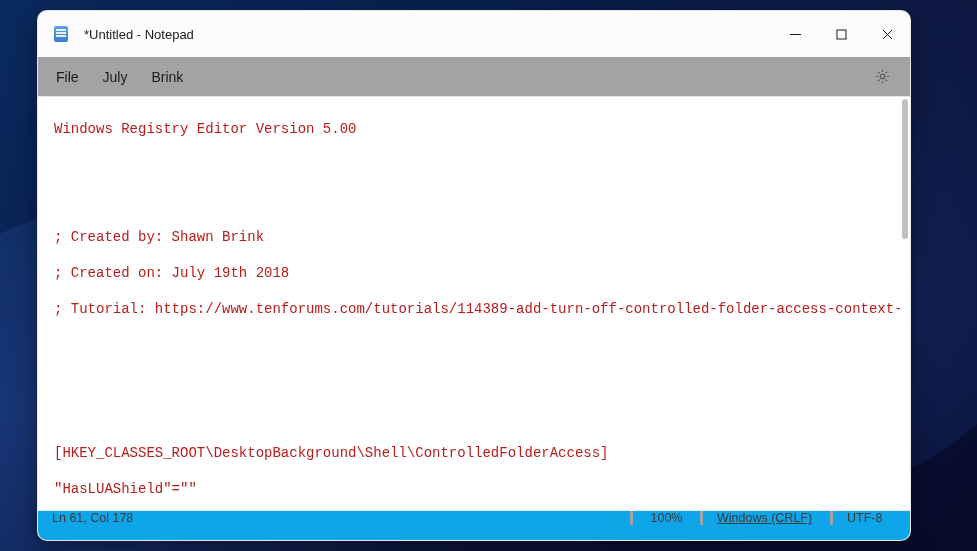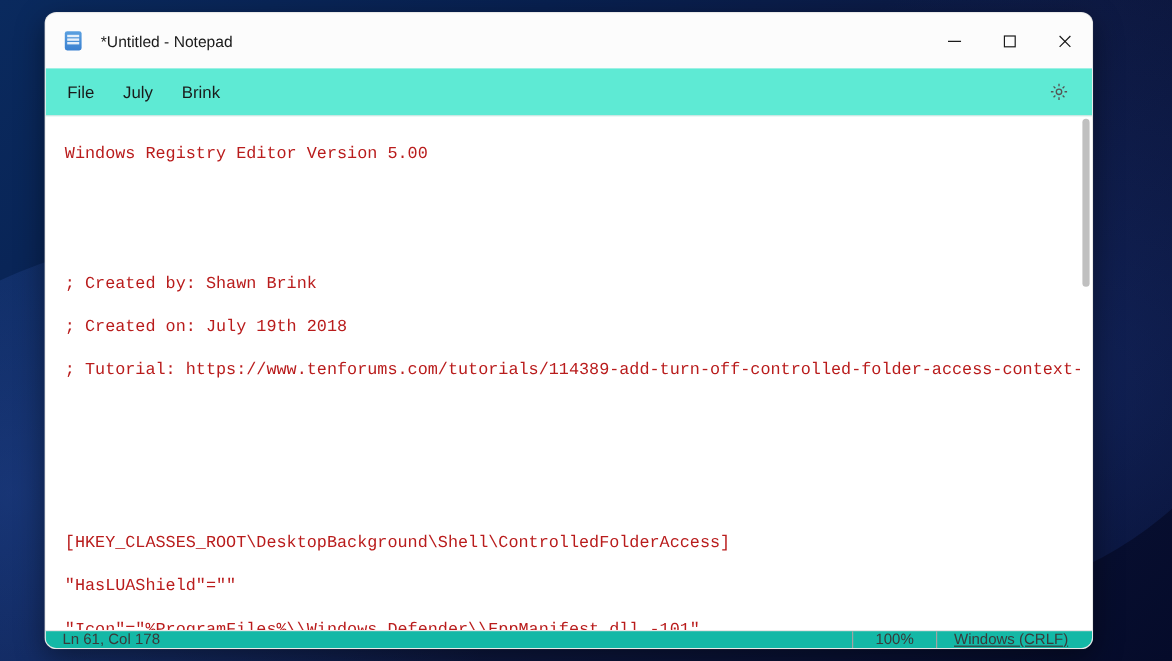--- a/index.html
+++ b/index.html
@@ -81,21 +81,21 @@
     color: #1a1a1a;
   }
 
   
   .menubar {
     height: 40px;
     display: flex;
     align-items: center;
     padding: 0 6px;
     border-bottom: 1px solid #e6e6e6;
-    background: #5eead4;
+    background: #a3a3a3;
     flex-shrink: 0;
   }
   .menu-item {
     padding: 6px 12px;
     font-size: 14px;
     color: #1a1a1a;
     border-radius: 4px;
   }
   .menu-spacer { flex: 1; }
   .gear-btn {
@@ -131,34 +131,34 @@
   .scroll-thumb {
     position: absolute;
     top: 2px; right: 2px;
     width: 6px; height: 140px;
     background: #c0c0c0;
     border-radius: 3px;
   }
 
   
   .statusbar {
-    height: 15px;
+    height: 30px;
     border-top: 1px solid #e6e6e6;
-    background: #14b8a6;
+    background: #0ea5e9;
     display: flex;
     align-items: flex-start;
     font-size: 12.5px;
     color: #3a3a3a;
     flex-shrink: 0;
   }
   .status-cell {
     display: flex;
     align-items: center;
     padding: 0 14px;
-    border-left: 1px solid #a3a3a3;
+    border-left: 3px solid #a3a3a3;
   }
   .status-cell:first-child { border-left: none; }
   .status-pos { flex: 0 0 auto; min-width: 110px; }
   .status-spacer { flex: 1; border-left:none; }
   .status-zoom { min-width: 70px; justify-content:center; }
   .status-eol { min-width: 130px; text-decoration: underline; }
   .status-enc { min-width: 80px; }
 </style>
 </head>
 <body>
@@ -223,15 +223,16 @@
     <div class="scrollbar">
       <div class="scroll-thumb"></div>
     </div>
   </div>
 
   <div class="statusbar">
     <div class="status-cell status-pos">Ln 61, Col 178</div>
     <div class="status-cell status-spacer"></div>
     <div class="status-cell status-zoom">100%</div>
     <div class="status-cell status-eol">Windows (CRLF)</div>
+    <div class="status-cell status-enc">UTF-8</div>
   </div>
 
 </div>
 
 </body></html>

